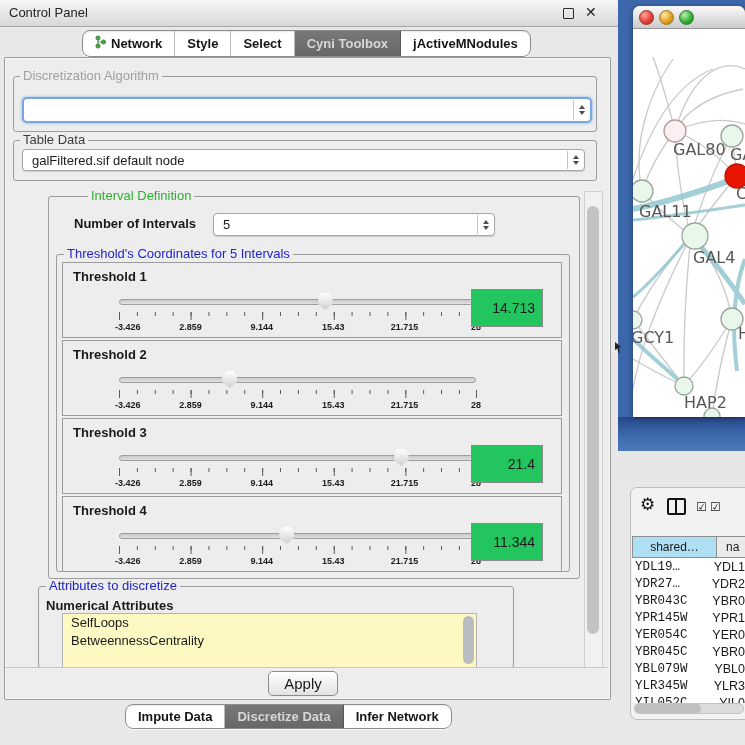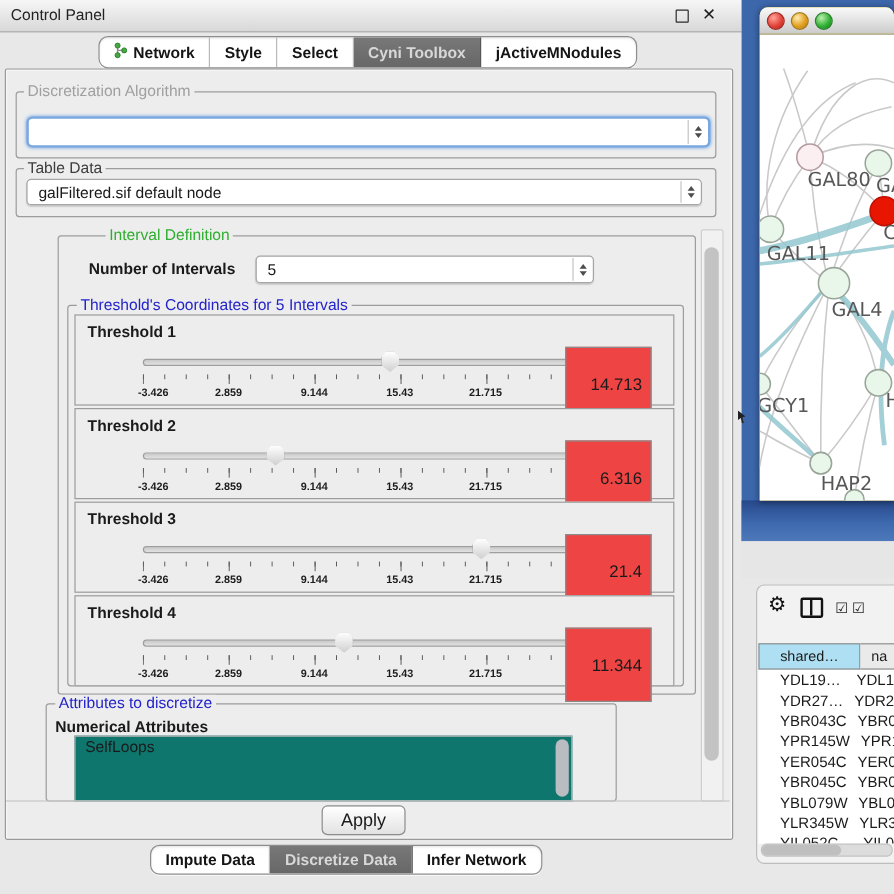--- a/index.html
+++ b/index.html
@@ -80,26 +80,26 @@
     background-image:linear-gradient(90deg,#5a5a5a 1px,transparent 1px);background-size:20% 100%;}
   .tick-end{position:absolute;right:-1px;top:19px;width:1px;height:8px;background:#5a5a5a;}
   .tl{position:absolute;left:0;right:0;top:29px;height:12px;}
   .tl span{position:absolute;top:0;transform:translateX(-50%);font-size:9px;font-weight:700;color:#1c1c1c;}
   .tl span:nth-child(1){left:0;transform:none;margin-left:-4px;}
   .tl span:nth-child(2){left:20%;}
   .tl span:nth-child(3){left:40%;}
   .tl span:nth-child(4){left:60%;}
   .tl span:nth-child(5){left:80%;}
   .tl span:nth-child(6){left:100%;}
-  .valbox{position:absolute;left:408px;top:26px;width:56px;height:36px;background:#ef4444;border:1px solid #8b8b8b;
-    font-size:14px;display:flex;align-items:center;justify-content:flex-end;padding:12px 7px;}
+  .valbox{position:absolute;left:408px;top:26px;width:56px;height:36px;background:#22c55e;border:1px solid #8b8b8b;
+    font-size:14px;display:flex;align-items:center;justify-content:flex-end;padding:0 7px;}
 
   
   .attr-sub{left:46px;top:598px;font-size:13px;font-weight:700;}
-  .attr-list{left:62px;top:613px;width:413px;height:53px;background:#0f766e;border:1px solid #b3b3b3;overflow:hidden;}
+  .attr-list{left:62px;top:613px;width:413px;height:53px;background:#fef9c3;border:1px solid #b3b3b3;overflow:hidden;}
   .attr-item{padding-left:8px;font-size:13px;line-height:17.5px;white-space:nowrap;}
   .attr-sb{position:absolute;right:2px;top:2px;width:11px;height:48px;background:#b9bcc0;border-radius:6px;}
 
   .apply-sep{left:5px;top:667px;width:603px;height:0;border-top:1px solid #c7c7c7;}
   .apply-btn{left:268px;top:671px;width:68px;height:23px;border:1px solid #8c8c8c;border-radius:5px;
     background:linear-gradient(#ffffff,#e2e2e2);font-size:15px;display:flex;align-items:center;justify-content:center;}
 
   
   .net-frame{left:618px;top:0;width:127px;height:451px;background:#3c67ab;}
   .frame-band{left:618px;top:417px;width:127px;height:34px;
@@ -122,21 +122,21 @@
   .cb-icon{top:500px;font-size:12px;color:#222;}
 
   .tp-table{left:632px;top:536px;width:113px;}
   .tp-hrow{display:flex;height:22px;}
   .tp-hcell1{width:85px;background:#aedff2;border:1px solid #8f8f8f;box-sizing:border-box;
     font-size:12px;display:flex;align-items:center;justify-content:center;}
   .tp-hcell2{flex:1;background:#eaeaea;border-top:1px solid #8f8f8f;border-bottom:1px solid #8f8f8f;
     font-size:12px;display:flex;align-items:center;padding-left:9px;}
   .tp-rows{height:145px;overflow:hidden;background:#fff;}
   .tp-row{display:flex;height:17px;font-size:12.5px;}
-  .tp-c1{width:85px;padding-left:18px;box-sizing:border-box;display:flex;align-items:center;white-space:nowrap;}
+  .tp-c1{width:85px;padding-left:3px;box-sizing:border-box;display:flex;align-items:center;white-space:nowrap;font-family:Liberation Mono, monospace;}
   .tp-c2{flex:1;padding-left:9px;display:flex;align-items:center;white-space:nowrap;}
   .htrack{left:634px;top:703px;width:108px;height:9px;background:#dcdcdc;border-radius:5px;border:1px solid #c2c2c2;}
   .hthumb{left:635px;top:704px;width:66px;height:9px;background:#bfbfbf;border-radius:5px;}
 
   .cursor{left:615px;top:342px;width:8px;height:11px;background:#222;
     clip-path:polygon(0 0,78% 46%,45% 52%,60% 96%,42% 100%,30% 58%,0 72%);}
 
   .net-label{font-family:"DejaVu Sans","Liberation Sans",sans-serif;font-size:16px;fill:#575757;}
 </style>
 </head>
@@ -249,21 +249,20 @@
         <div class="tick-end"></div>
         <div class="tl">
           <span>-3.426</span>
             <span>2.859</span>
             <span>9.144</span>
             <span>15.43</span>
             <span>21.715</span>
             <span>28</span>
         </div>
       </div>
-      <div class="valbox">6.316</div>
     </div>
 
     <div class="thr">
       <div class="thr-label">Threshold 3</div>
       <div class="slider">
         <div class="track"></div>
         <div class="thumb" style="left: 78.9983%;"></div>
         <div class="ticks-minor"></div>
         <div class="ticks-major"></div>
         <div class="tick-end"></div>
@@ -299,20 +298,21 @@
       <div class="valbox">11.344</div>
     </div>
 
   </div>
 
   <div class="abs group" style="left:38px;top:586px;width:474px;height:80px;"></div>
   <div class="abs group-title t-blue" style="left:46px;top:579px;">Attributes to discretize</div>
   <div class="abs attr-sub">Numerical Attributes</div>
   <div class="abs attr-list">
     <div class="attr-item">SelfLoops</div>
+    <div class="attr-item">BetweennessCentrality</div>
     <div class="attr-sb"></div>
   </div>
 
   <div class="abs apply-sep"></div>
   <div class="abs apply-btn">Apply</div>
 
   <div class="abs seg" id="bottom-tabs">
     <div class="tab">
         <span>Impute Data</span>
       </div>

